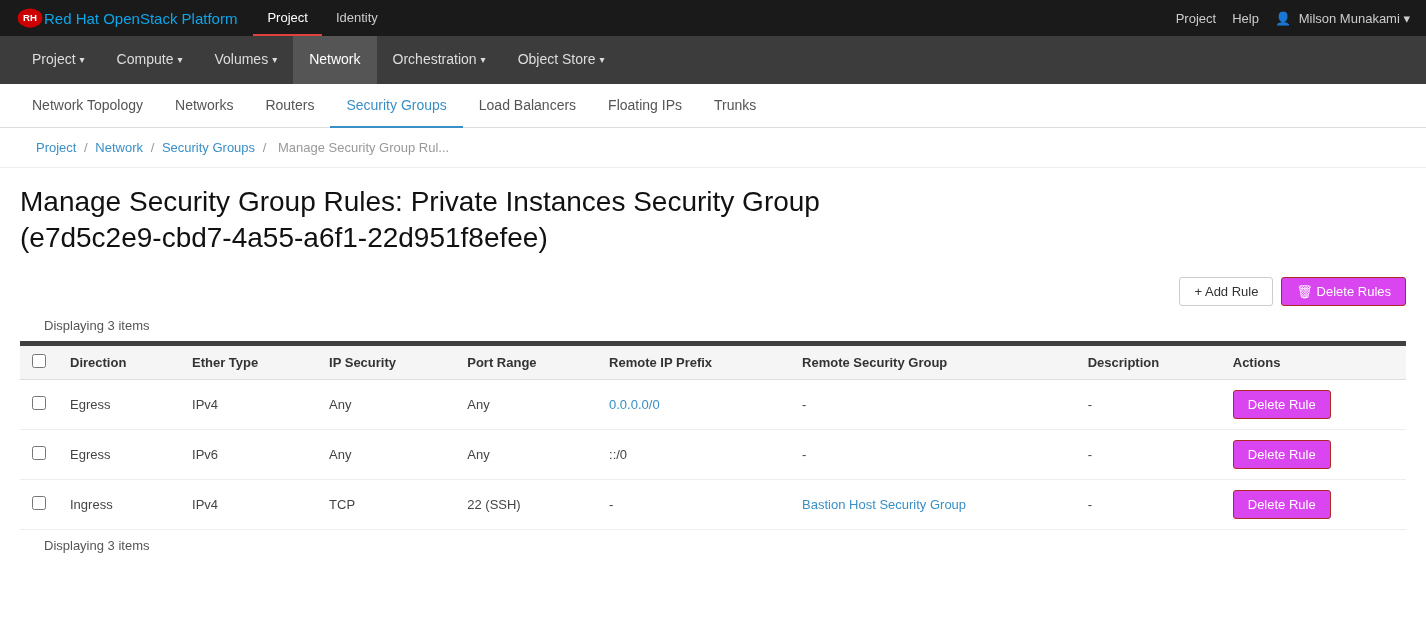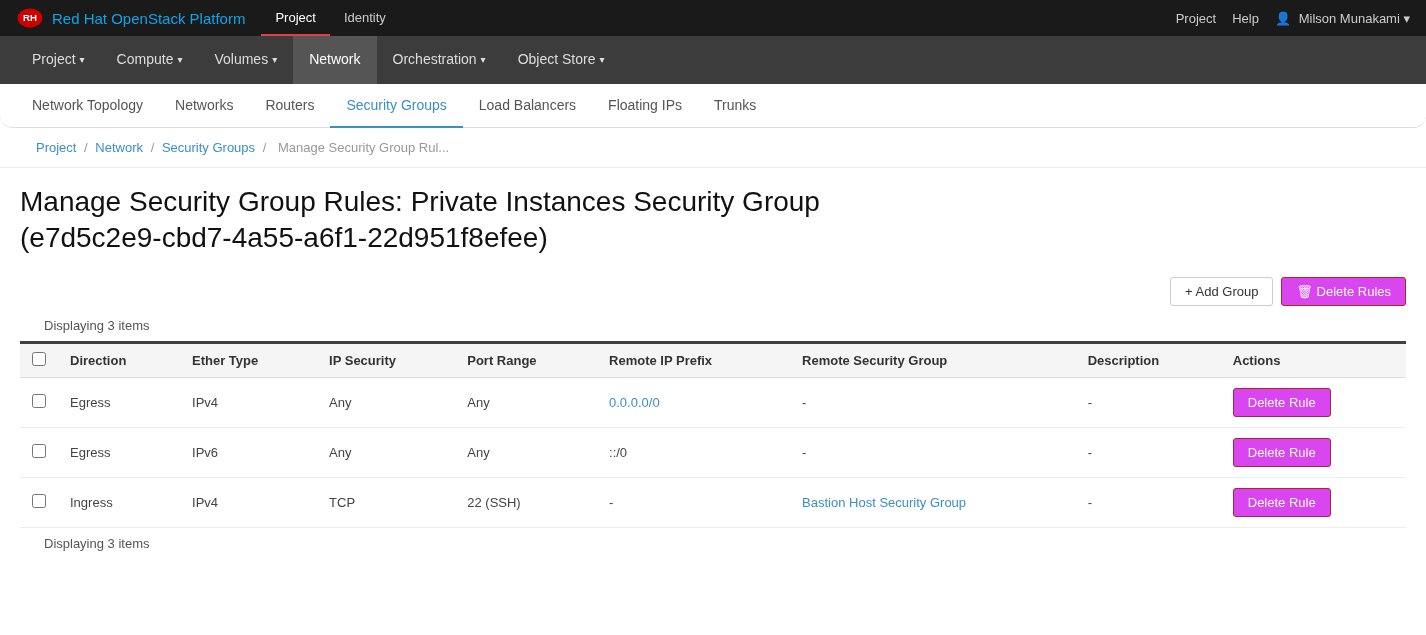--- a/index.html
+++ b/index.html
@@ -8,21 +8,21 @@
     
     .top-bar {
       background: #1a1a1a;
       display: flex;
       align-items: center;
       justify-content: space-between;
       padding: 0 16px;
       height: 36px;
     }
     .top-bar-left { display: flex; align-items: center; gap: 16px; }
-    .top-bar-logo { display: flex; align-items: center; gap: 8px; }
+    .top-bar-logo { display: flex; align-items: center; gap: 0; }
     .redhat-logo { width: 28px; height: 22px; }
     .top-bar-brand { color: #0ea5e9; font-size: 15px; font-weight: 400; }
     .top-bar-tabs { display: flex; }
     .top-bar-tab {
       color: #ccc;
       padding: 0 14px;
       height: 36px;
       display: flex;
       align-items: center;
       font-size: 13px;
@@ -57,21 +57,20 @@
     .caret { font-size: 10px; }
 
     
     .sub-nav {
       background: #fff;
       display: flex;
       align-items: center;
       padding: 0 16px;
       border-bottom: 1px solid #ddd;
       height: 44px;
-      border-radius: 13px;
     }
     .sub-nav-item {
       color: #555;
       padding: 0 16px;
       height: 44px;
       display: flex;
       align-items: center;
       font-size: 14px;
       cursor: pointer;
       border-bottom: 2px solid transparent;
@@ -130,21 +129,21 @@
 
     
     .count-label { font-size: 13px; color: #555; margin-bottom: 8px; margin-left: 24px; }
     table {
       width: 100%;
       border-collapse: collapse;
       font-size: 13px;
     }
     thead th {
       background: #f5f5f5;
-      border-top: 3px solid #404040;
+      border-top: 5px solid #404040;
       border-bottom: 1px solid #ddd;
       padding: 8px 12px;
       text-align: left;
       font-weight: 600;
       color: #333;
     }
     thead th:first-child { width: 36px; }
     tbody tr { border-bottom: 1px solid #eee; }
     tbody td { padding: 10px 12px; color: #444; vertical-align: middle; }
     tbody td.link { color: #3a8fc7; cursor: pointer; }
@@ -223,21 +222,21 @@
   <span> / </span>
   <a href="#">Security Groups</a>
   <span> / </span>
   <span>Manage Security Group Rul...</span>
 </div>
 
 <div class="page-content">
   <h1 class="page-title">Manage Security Group Rules: Private Instances Security Group (e7d5c2e9-cbd7-4a55-a6f1-22d951f8efee)</h1>
 
   <div class="action-bar">
-    <button class="btn btn-default">+ Add Group</button>
+    <button class="btn btn-default">+ Add Rule</button>
     <button class="btn btn-danger">🗑 Delete Rules</button>
   </div>
 
   <div class="count-label">Displaying 3 items</div>
 
   <table>
     <thead>
       <tr>
         <th class="checkbox-cell">
           <input type="checkbox" style="">

